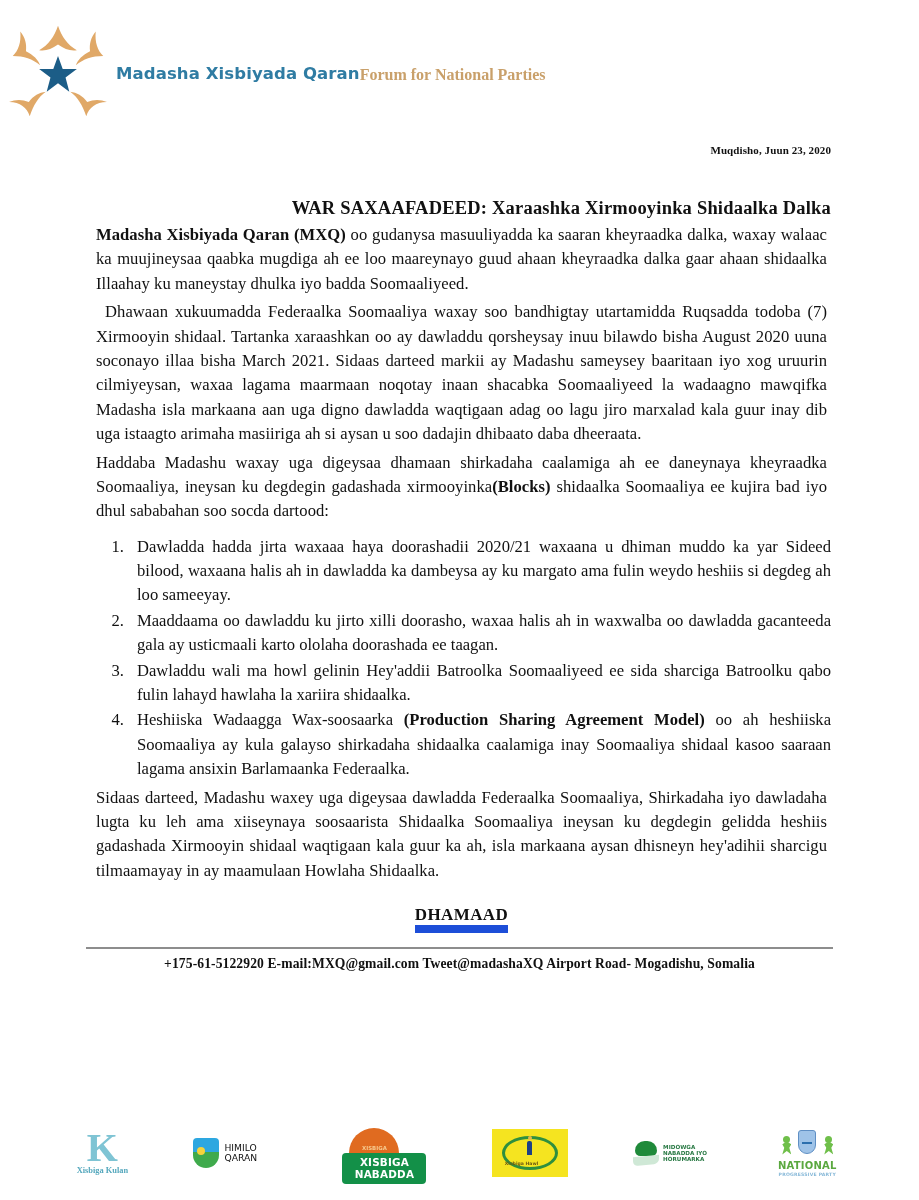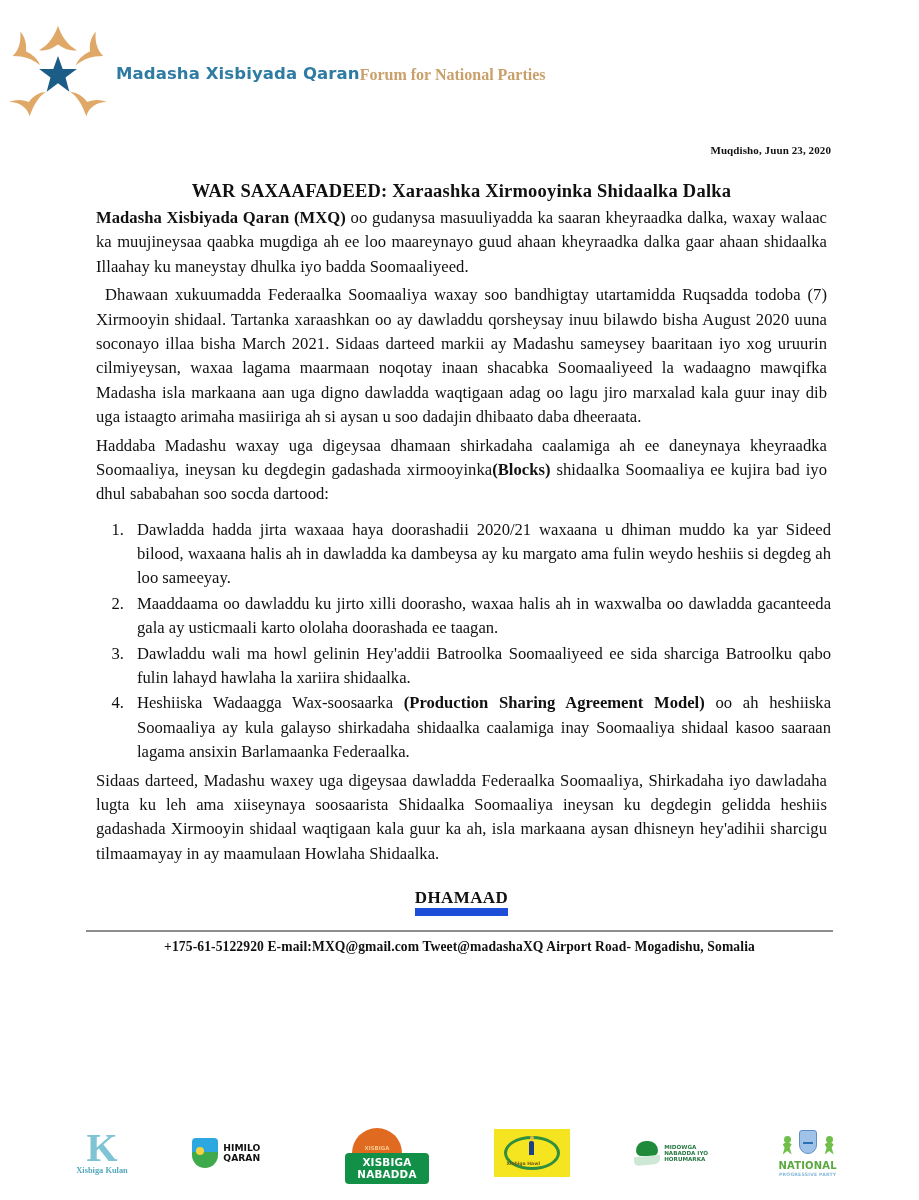--- a/index.html
+++ b/index.html
@@ -57,24 +57,24 @@
     padding: 0 88px 0 92px;
   }
   .dateline {
     text-align: right;
     font-weight: bold;
     font-size: 11px;
     margin-top: 24px;
     letter-spacing: .1px;
   }
   .doc-title {
-    text-align: center;
+    text-align: right;
     font-weight: bold;
     font-size: 18.5px;
-    margin-top: 25px;
+    margin-top: 42px;
     letter-spacing: .2px;
   }
   p.para {
     font-size: 16.6px;
     line-height: 1.47;
     text-align: justify;
     margin: 4px;
     letter-spacing: .05px;
   }
   .p1 { margin-top: 24px; }
@@ -165,21 +165,21 @@
   }
   .himilo-shield::after{
     content:"";
     position:absolute; left:4px; top:9px;
     width:8px; height:8px; border-radius:50%;
     background:#f5d33c;
   }
   .himilo-text {
     font-family: "DejaVu Sans", sans-serif;
     font-size: 9.2px;
-    font-weight: bold;
+    font-weight: normal;
     color: #111;
     line-height: 1.04;
     text-align: left;
   }
 
   .nabadda-wrap { width: 104px; text-align: center; }
   .nabadda-sun {
     position: relative; height: 30px; width: 104px; margin: 0 auto;
   }
   .nabadda-dome {

